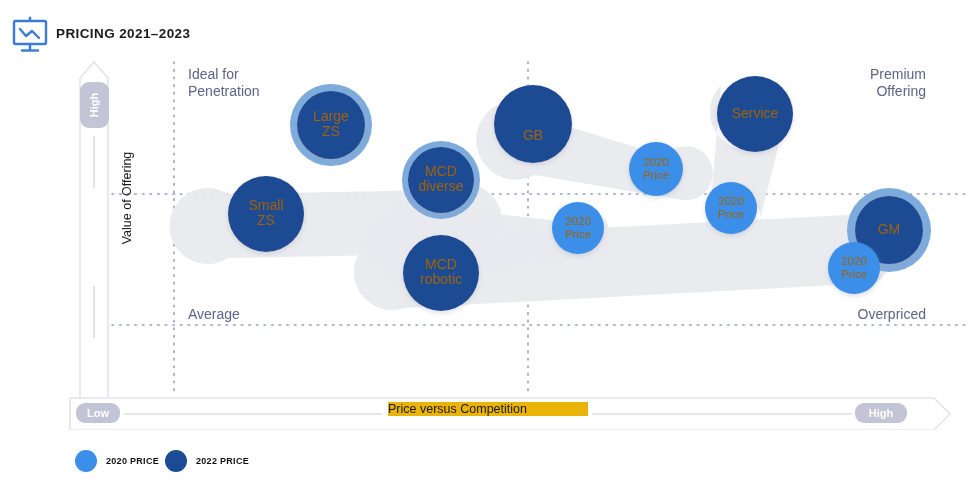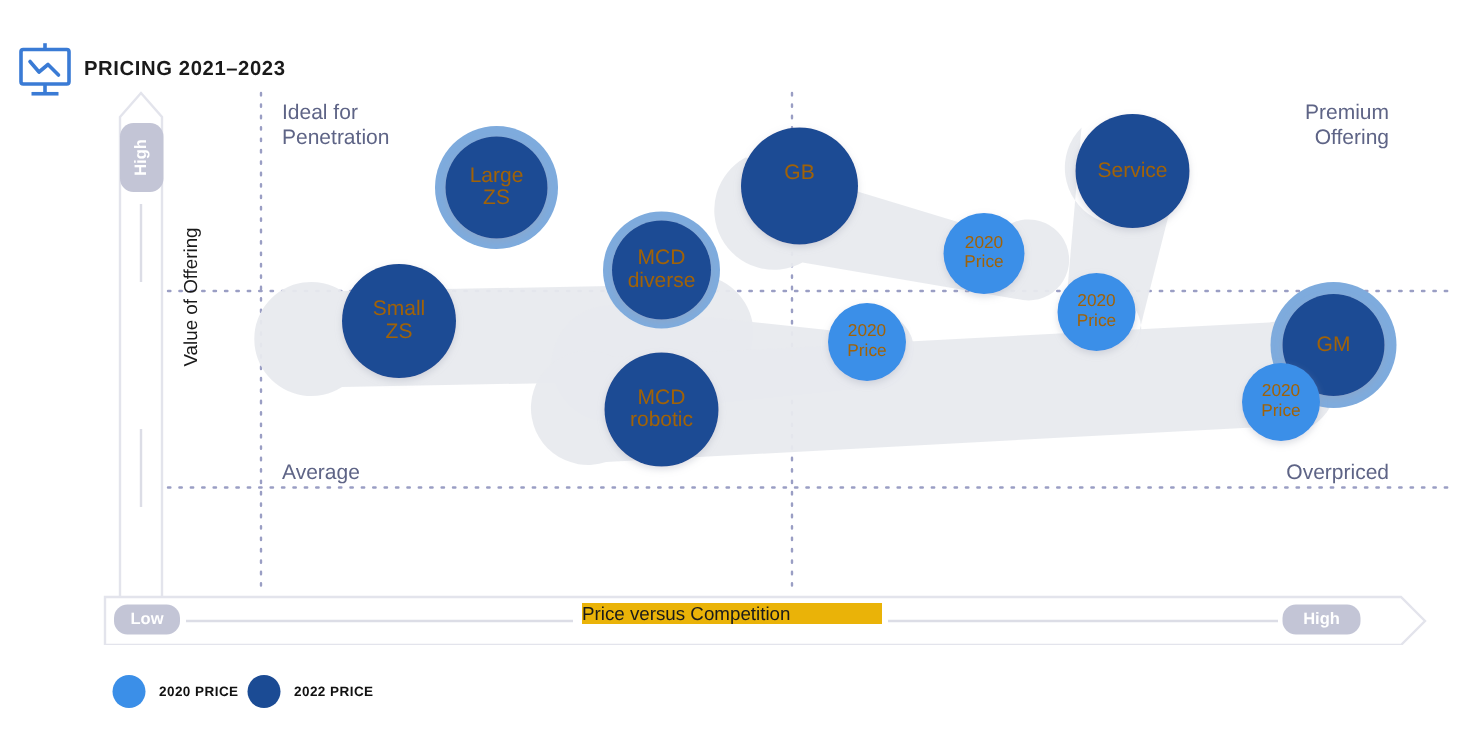--- a/index.html
+++ b/index.html
@@ -1,20 +1,20 @@
 <!DOCTYPE html>
 <html><head>
 <meta charset="utf-8">
 <style>
   html,body{margin:0;padding:0;background:#ffffff;}
   body{width:976px;height:492px;position:relative;overflow:hidden;
        font-family:"Liberation Sans","DejaVu Sans",sans-serif;}
 
   
-  #header{position:absolute;left:0;top:16px;width:847px;height:58px;}
+  #header{position:absolute;left:0;top:4px;width:847px;height:58px;}
   #chart-icon{position:absolute;left:10px;top:12px;width:40px;height:38px;}
   #page-title{position:absolute;left:56px;top:22px;font-size:13.5px;font-weight:bold;
               letter-spacing:.4px;color:#1a1a1a;white-space:nowrap;}
 
   
   #plot{position:absolute;left:0;top:58px;width:976px;height:372px;}
 
   
   #axes{position:absolute;left:0;top:0;width:976px;height:372px;}
 
@@ -160,21 +160,21 @@
     <div>ZS</div>
   </div>
   <div class="bubble-label lbl-main" style="left:396px;top:106px;width:90px;">
     <div>MCD</div>
     <div>diverse</div>
   </div>
   <div class="bubble-label lbl-main" style="left:396px;top:199px;width:90px;">
     <div>MCD</div>
     <div>robotic</div>
   </div>
-  <div class="bubble-label lbl-main" style="left:493px;top:49px;width:80px;">
+  <div class="bubble-label lbl-main" style="left:493px;top:70px;width:80px;">
     <div>GB</div>
   </div>
   <div class="bubble-label lbl-main" style="left:705px;top:48px;width:100px;">
     <div>Service</div>
   </div>
   <div class="bubble-label lbl-main" style="left:849px;top:164px;width:80px;">
     <div>GM</div>
   </div>
 
   <div class="bubble-label lbl-price" style="left:621px;top:98px;width:70px;">

